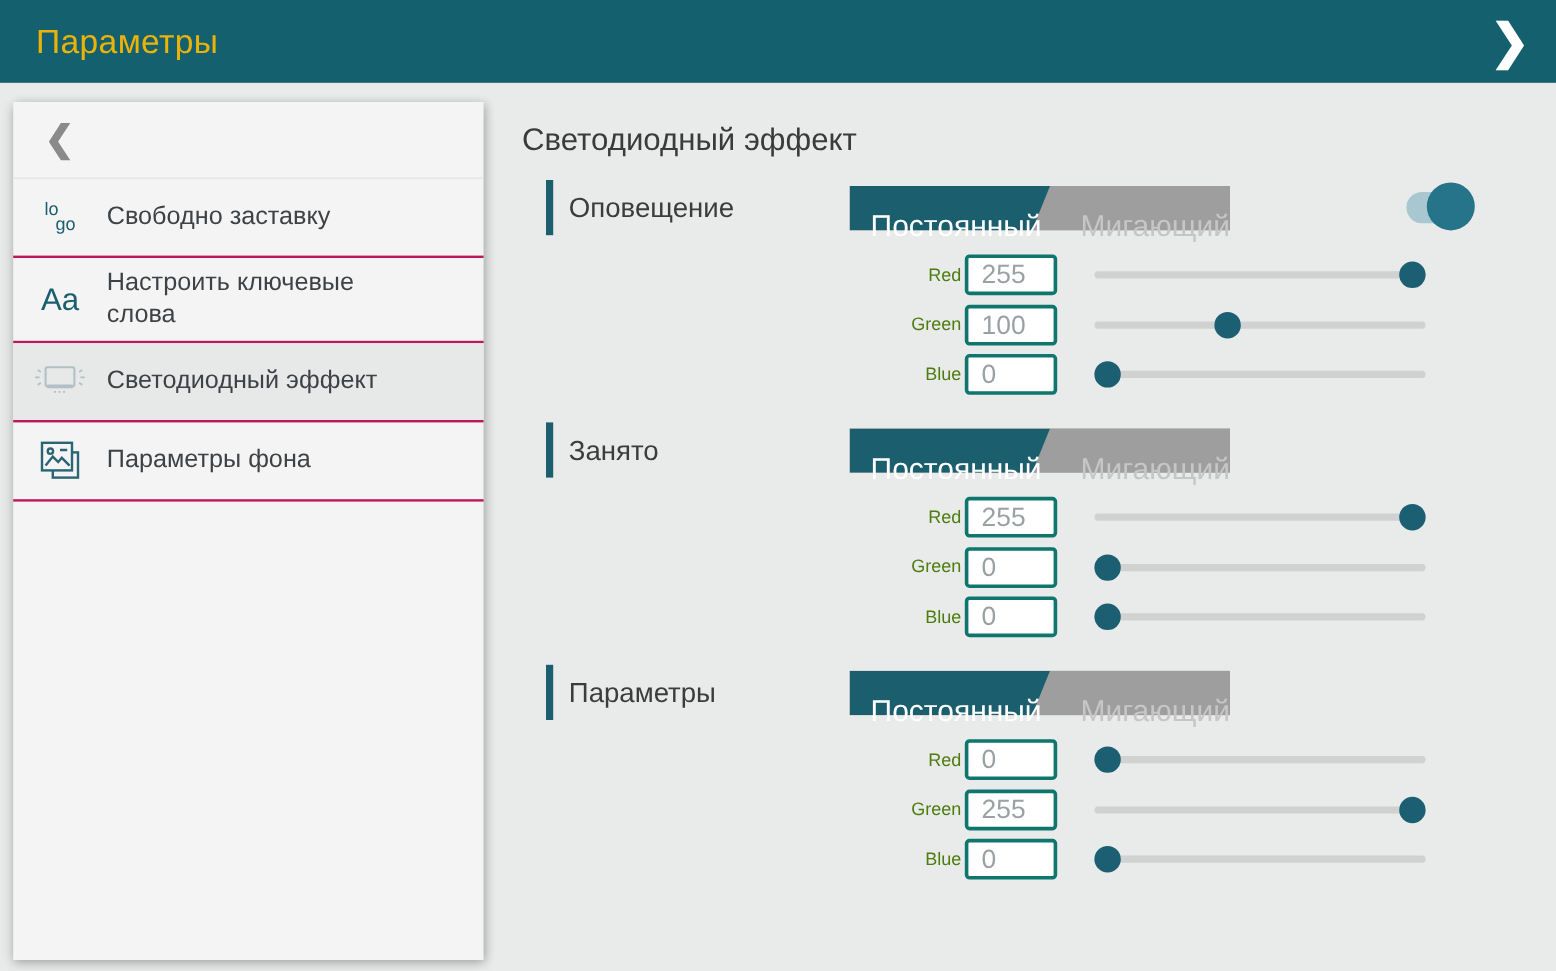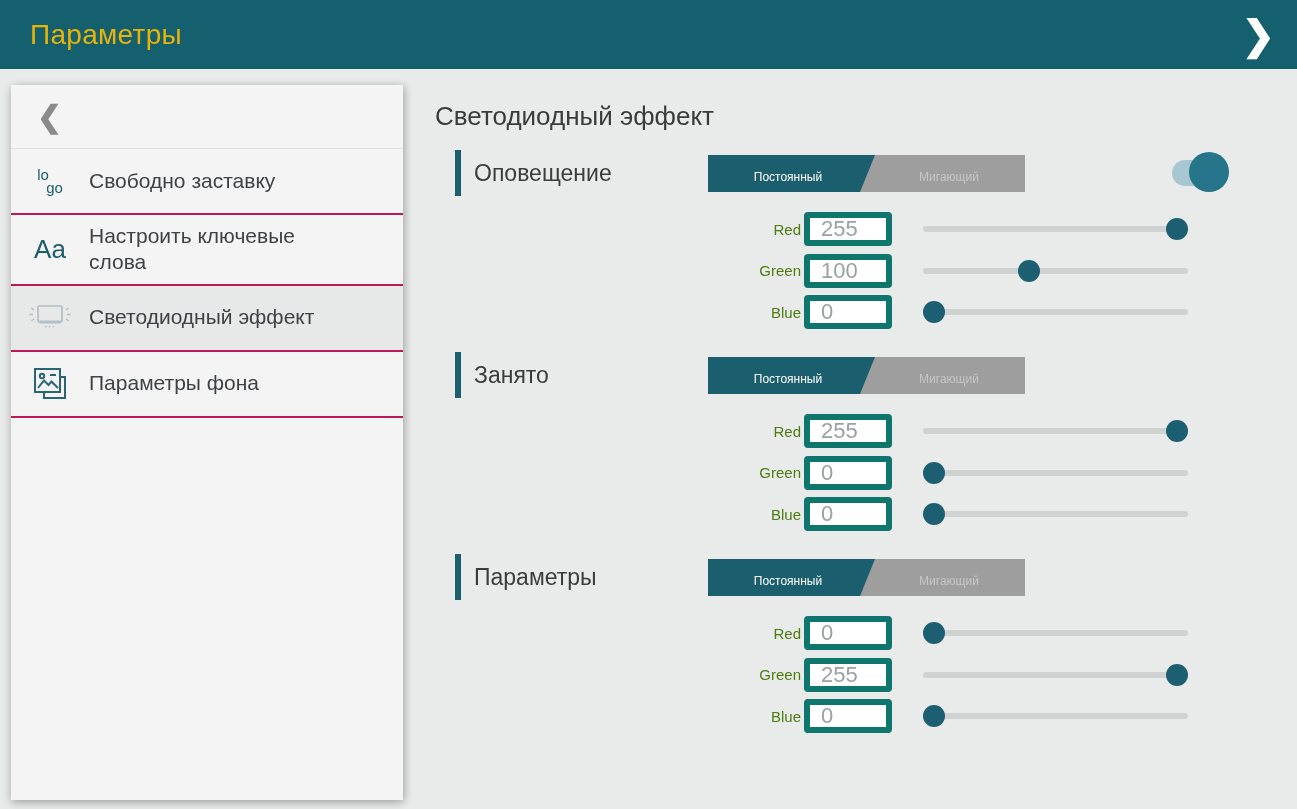--- a/index.html
+++ b/index.html
@@ -58,33 +58,33 @@
   .led-section:nth-of-type(3) { top:552px; }
 
   .accent-bar { position:absolute; left:455px; top:2px; width:6px; height:46px; background:var(--accent); }
   .sec-label { position:absolute; left:474px; top:0; height:50px; line-height:50px; font-size:23px; color:#3c3c3c; }
 
   .segmented { position:absolute; left:708px; top:7px; width:317px; height:37px; background:var(--seg-gray); }
   .seg-teal {
     position:absolute; left:0; top:0; width:167px; height:37px; background:var(--accent);
     clip-path: polygon(0 0, 100% 0, calc(100% - 15px) 100%, 0 100%);
   }
-  .seg-opt { position:absolute; top:4px; height:37px; line-height:37px; text-align:center; font-size:12px; cursor:pointer; }
+  .seg-opt { position:absolute; top:16px; height:37px; line-height:37px; text-align:right; font-size:25px; cursor:pointer; }
   .seg-opt.left  { left:0; width:160px; color:#ffffff; z-index:2; }
   .seg-opt.right { right:0; width:152px; color:#c6c6c6; }
 
   .toggle { position:absolute; left:1171px; top:4px; width:60px; height:40px; cursor:pointer; }
   .toggle-track { position:absolute; left:1px; top:8px; width:45px; height:26px; border-radius:13px; background:var(--toggle-track); }
   .toggle-thumb { position:absolute; left:18px; top:0; width:40px; height:40px; border-radius:50%; background:var(--toggle-thumb); }
 
   .rgb-rows { position:absolute; left:640px; top:64px; width:548px; }
   .rgb-row { display:flex; align-items:center; height:34px; margin-bottom:7.5px; }
   .rgb-label { width:164px; padding-right:3px; text-align:right; font-size:15px; color:#4d7c0f; flex-shrink:0; }
   .rgb-input {
-    width:88px; height:34px; border:6px solid #0f766e; border-radius:4px;
+    width:77px; height:34px; border:3px solid #0f766e; border-radius:4px;
     background:#fff; font-family:"Liberation Sans",sans-serif;
     font-size:22px; color:#99a1a5; padding-left:11px; margin-right:31px; flex-shrink:0; outline:none;
   }
   .slider { position:relative; flex:1; height:34px; cursor:pointer; }
   .slider-track { position:absolute; left:0; top:14px; width:100%; height:6px; border-radius:3px; background:#d0d2d2; }
   .slider-thumb { position:absolute; top:6px; width:22px; height:22px; border-radius:50%; background:var(--slider-thumb); }
 </style>
 </head>
 <body style="--header-bg: #14606e; --accent: #1b5e6e; --toggle-thumb: #25748a; --toggle-track: #a9c7d1; --slider-thumb: #1d5f72; --seg-gray: #9e9e9e; --main-bg: #e9eaea; --sidebar-bg: #f4f4f4; --selected-bg: #e7e8e8;">
 

